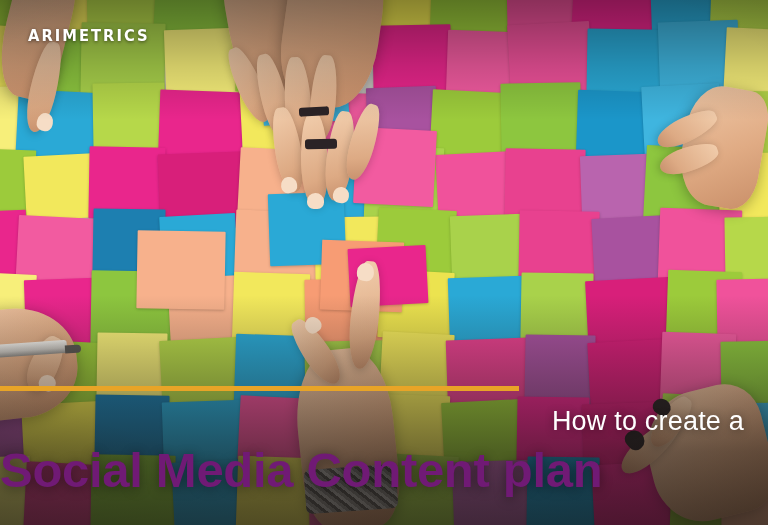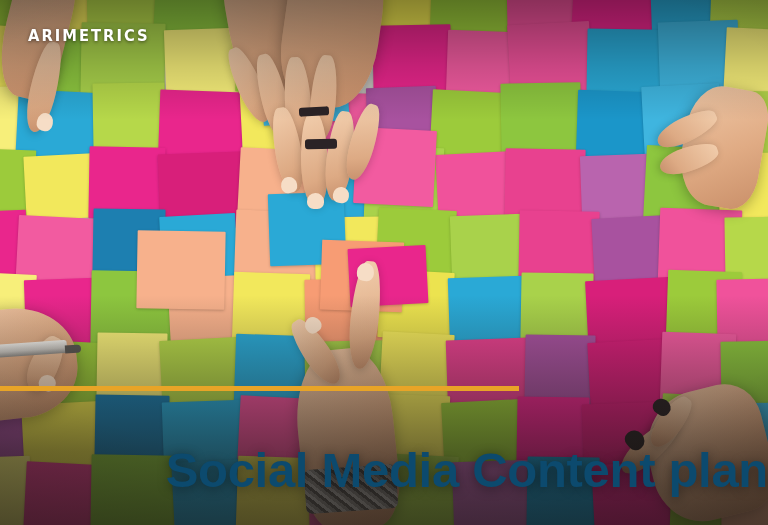--- a/index.html
+++ b/index.html
@@ -131,22 +131,22 @@
     font-size: 27px;
     font-weight: 300;
     letter-spacing: 0.2px;
     text-shadow: 0 1px 8px rgba(0,0,0,0.45);
   }
   .headline {
     position: absolute;
     left: 0;
     right: 0;
     top: 442px;
-    text-align: right;
-    color: #0c4a6e;
+    text-align: left;
+    color: #701a75;
     font-size: 49px;
     font-weight: 700;
     letter-spacing: -0.3px;
     white-space: nowrap;
     text-shadow: 0 2px 12px rgba(0,0,0,0.45);
   }
 </style>
 </head>
 <body>
 
@@ -330,16 +330,17 @@
     <div class="vignette-top"></div>
     <div class="side-shade"></div>
     <div class="vignette-bottom"></div>
   </div>
 
   <div class="logo">ARIMETRICS</div>
 
   <div class="rule"></div>
 
 
+  <div class="kicker">How to create a</div>
 
   <div class="headline">Social Media Content plan</div>
 
 </div>
 
 </body></html>

